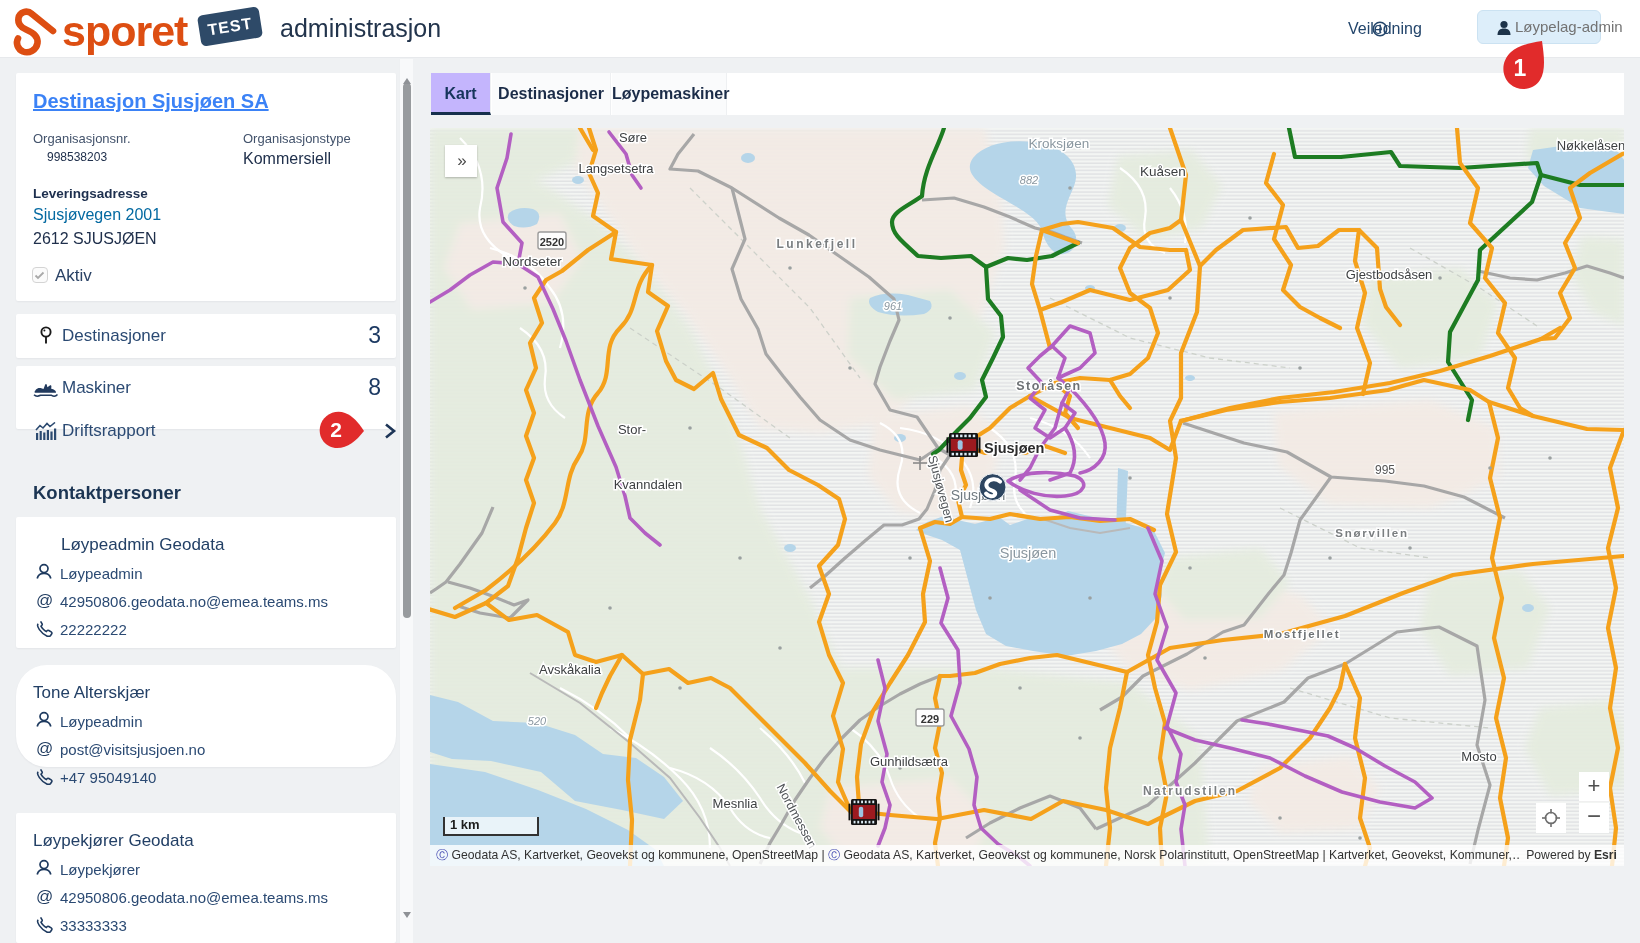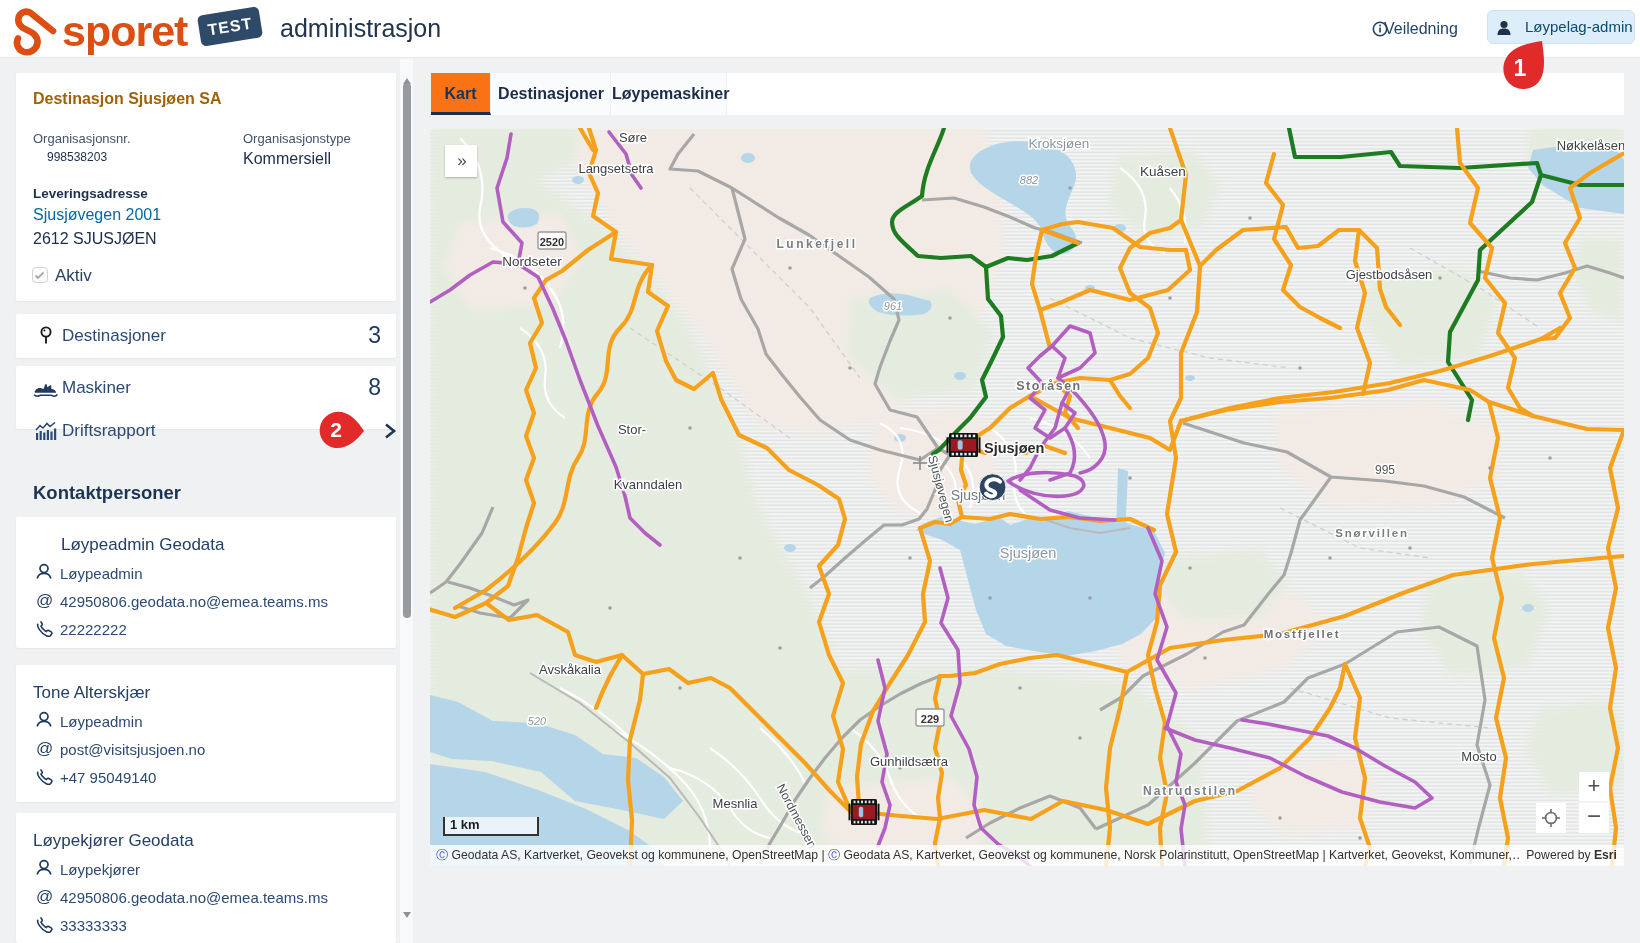--- a/index.html
+++ b/index.html
@@ -1,22 +1,22 @@
 <!DOCTYPE html>
 <html><head>
 <meta charset="utf-8">
 <style>
   * { margin:0; padding:0; box-sizing:border-box; }
   html,body { width:1640px; height:943px; overflow:hidden; background:#eff1f3; font-family:"Liberation Sans", sans-serif; }
   
   #header { position:absolute; left:0; top:0; width:1640px; height:58px; background:#fff; border-bottom:1px solid #e7e9ec; z-index:30; }
   #admintxt { position:absolute; left:280px; top:14px; font-size:25px; color:#22344c; }
   #testbadge { position:absolute; left:199px; top:11px; width:62px; height:31px; background:#2e4a68; border-radius:5px; transform:rotate(-9deg); color:#fff; font-weight:bold; font-size:16px; text-align:center; line-height:31px; letter-spacing:1px; }
-  #veil { position:absolute; left:1384px; top:20px; font-size:16px; color:#23456b; }
-  #userbtn { position:absolute; left:1477px; top:10px; width:148px; height:34px; background:#ddeefa; border:1px solid #cbe2f2; border-radius:6px; color:#0c4a6e; font-size:15px; text-align:left; line-height:32px; padding-left:37px; white-space:nowrap;margin-left:10px; }
+  #veil { position:absolute; left:1348px; top:20px; font-size:16px; color:#23456b; }
+  #userbtn { position:absolute; left:1477px; top:10px; width:124px; height:34px; background:#ddeefa; border:1px solid #cbe2f2; border-radius:6px; color:#737373; font-size:15px; text-align:left; line-height:32px; padding-left:37px; white-space:nowrap; }
   
   .card { position:absolute; left:16px; width:380px; background:#fff; border-radius:2px; box-shadow:0 1px 2px rgba(16,24,40,.05); }
   .navy { color:#2b4a73; }
   
   #tabbar { position:absolute; left:431px; top:73px; width:1193px; height:42px; background:#fff; z-index:5; }
   .tab { position:absolute; top:0; height:42px; font-size:16px; font-weight:bold; color:#1b2c48; text-align:center; line-height:42px; background:#fafbfc; border-right:1px solid #eef0f2; }
   
   #map { position:absolute; left:430px; top:128px; width:1194px; height:738px; overflow:hidden; background:#eef0ed; }
   .mapbtn { position:absolute; background:#fff; color:#5c5c5c; text-align:center; box-shadow:0 1px 2px rgba(0,0,0,.25); }
 </style>
@@ -36,21 +36,21 @@
   </svg>
   <div id="veil">Veiledning</div>
   <div id="userbtn">Løypelag-admin</div>
   <svg width="20" height="20" style="position:absolute;left:1494px;top:19px">
     <circle cx="10" cy="5.5" r="3.6" fill="#1d3349"></circle>
     <path d="M3.5,16 C3.5,11.5 6,9.5 10,9.5 C14,9.5 16.5,11.5 16.5,16 Z" fill="#1d3349"></path>
   </svg>
 </div>
 
 <div class="card" style="top:73px; height:228px;">
-  <div style="position:absolute;left:17px;top:17px;font-size:16px;font-weight:bold;color:#a16207;">Destinasjon Sjusjøen SA</div>
+  <div style="position:absolute;left:17px;top:17px;font-size:20px;font-weight:bold;color:#3b82f6;text-decoration:underline;">Destinasjon Sjusjøen SA</div>
   <div style="position:absolute;left:17px;top:58px;font-size:13px;color:#42526b;">Organisasjonsnr.</div>
   <div style="position:absolute;left:227px;top:58px;font-size:13px;color:#42526b;">Organisasjonstype</div>
   <div style="position:absolute;left:17px;top:77px;font-size:12px;color:#20304c;margin-left:14px;">998538203</div>
   <div style="position:absolute;left:227px;top:77px;font-size:16px;color:#20304c;">Kommersiell</div>
   <div style="position:absolute;left:17px;top:113px;font-size:13.5px;font-weight:bold;color:#1d2f4e;">Leveringsadresse</div>
   <div style="position:absolute;left:17px;top:133px;font-size:16px;color:#0369a1;">Sjusjøvegen 2001</div>
   <div style="position:absolute;left:17px;top:157px;font-size:16px;color:#20304c;">2612 SJUSJØEN</div>
   <div style="position:absolute;left:16px;top:194px;width:16px;height:16px;border:1.5px solid #d4d4d4;border-radius:4px;background:#fbfbfb;">
     <svg width="13" height="13">
         <path d="M2.5,6.5 L5,9 L10.5,3.5" fill="none" stroke="#a9a9a9" stroke-width="1.8"></path>
@@ -105,21 +105,21 @@
     <text x="1" y="43" font-size="17" fill="#1e3a5f" font-family="Liberation Sans, sans-serif">@</text>
     <g transform="translate(1,59)">
       <path d="M2.2,1.8 C1.2,2.8 1.4,4.8 3.4,7.6 C5.4,10.4 8.4,13 10.8,14 C12.6,14.8 13.8,14.4 14.6,13.4 L15.6,12 C16.2,11.2 16,10.4 15.2,9.9 L12.8,8.5 C12.1,8.1 11.5,8.2 11,8.8 L10.4,9.5 C9.4,9 8.3,8.2 7.3,7.2 C6.3,6.2 5.5,5.1 5,4.1 L5.7,3.5 C6.3,3 6.4,2.4 6,1.7 L4.6,-0.7" fill="none" stroke="#1e3a5f" stroke-width="1.6"></path>
     </g>
   </svg>
   <div style="position:absolute;left:44px;top:48px;font-size:15px;" class="navy">Løypeadmin</div>
   <div style="position:absolute;left:44px;top:76px;font-size:15px;" class="navy">42950806.geodata.no@emea.teams.ms</div>
   <div style="position:absolute;left:44px;top:104px;font-size:15px;" class="navy">22222222</div>
 </div>
 
-<div class="card" style="top:665px; height:137px;">
+<div class="card" style="top:665px; height:102px;border-radius:31px;">
   <div style="position:absolute;left:17px;top:18px;font-size:17px;color:#234066;">Tone Alterskjær</div>
   <svg width="18" height="74" style="position:absolute;left:19px;top:46px">
     <g fill="none" stroke="#1e3a5f" stroke-width="1.7">
       <circle cx="9" cy="5.6" r="4"></circle>
       <path d="M2.2,15.5 C3,12 5.6,10.4 9,10.4 C12.4,10.4 15,12 15.8,15.5"></path>
     </g>
     <text x="1" y="43" font-size="17" fill="#1e3a5f" font-family="Liberation Sans, sans-serif">@</text>
     <g transform="translate(1,59)">
       <path d="M2.2,1.8 C1.2,2.8 1.4,4.8 3.4,7.6 C5.4,10.4 8.4,13 10.8,14 C12.6,14.8 13.8,14.4 14.6,13.4 L15.6,12 C16.2,11.2 16,10.4 15.2,9.9 L12.8,8.5 C12.1,8.1 11.5,8.2 11,8.8 L10.4,9.5 C9.4,9 8.3,8.2 7.3,7.2 C6.3,6.2 5.5,5.1 5,4.1 L5.7,3.5 C6.3,3 6.4,2.4 6,1.7 L4.6,-0.7" fill="none" stroke="#1e3a5f" stroke-width="1.6"></path>
     </g>
@@ -150,21 +150,21 @@
   <div style="position:absolute;left:2.5px;top:24px;width:8px;height:535px;background:#989b9e;border-radius:4px;"></div>
   <svg width="12" height="10" style="position:absolute;left:1px;top:17px">
       <path d="M6,2 L10,8 L2,8 Z" fill="#8f9296"></path>
     </svg>
   <svg width="12" height="10" style="position:absolute;left:1px;top:851px">
       <path d="M2,2 L10,2 L6,8 Z" fill="#8f9296"></path>
     </svg>
 </div>
 
 <div id="tabbar">
-  <div class="tab" style="left:0;width:60px;background:#f97316;color:#17355c;border-bottom:3px solid #16304d;">Kart</div>
+  <div class="tab" style="left:0;width:60px;background:#c4b5fd;color:#17355c;border-bottom:3px solid #16304d;">Kart</div>
   <div class="tab" style="left:61px;width:119px;">Destinasjoner</div>
   <div class="tab" style="left:181px;width:115px;">Løypemaskiner</div>
 </div>
 
 <div id="map">
   <svg id="mapsvg" width="1194" height="738" viewBox="0 0 1194 738">
 <defs>
 <pattern id="marsh" width="4" height="3.6" patternUnits="userSpaceOnUse">
   <rect width="4" height="3.6" fill="#f4f5f4"></rect>
   <rect y="2.2" width="4" height="1.3" fill="#dddfe1"></rect>

